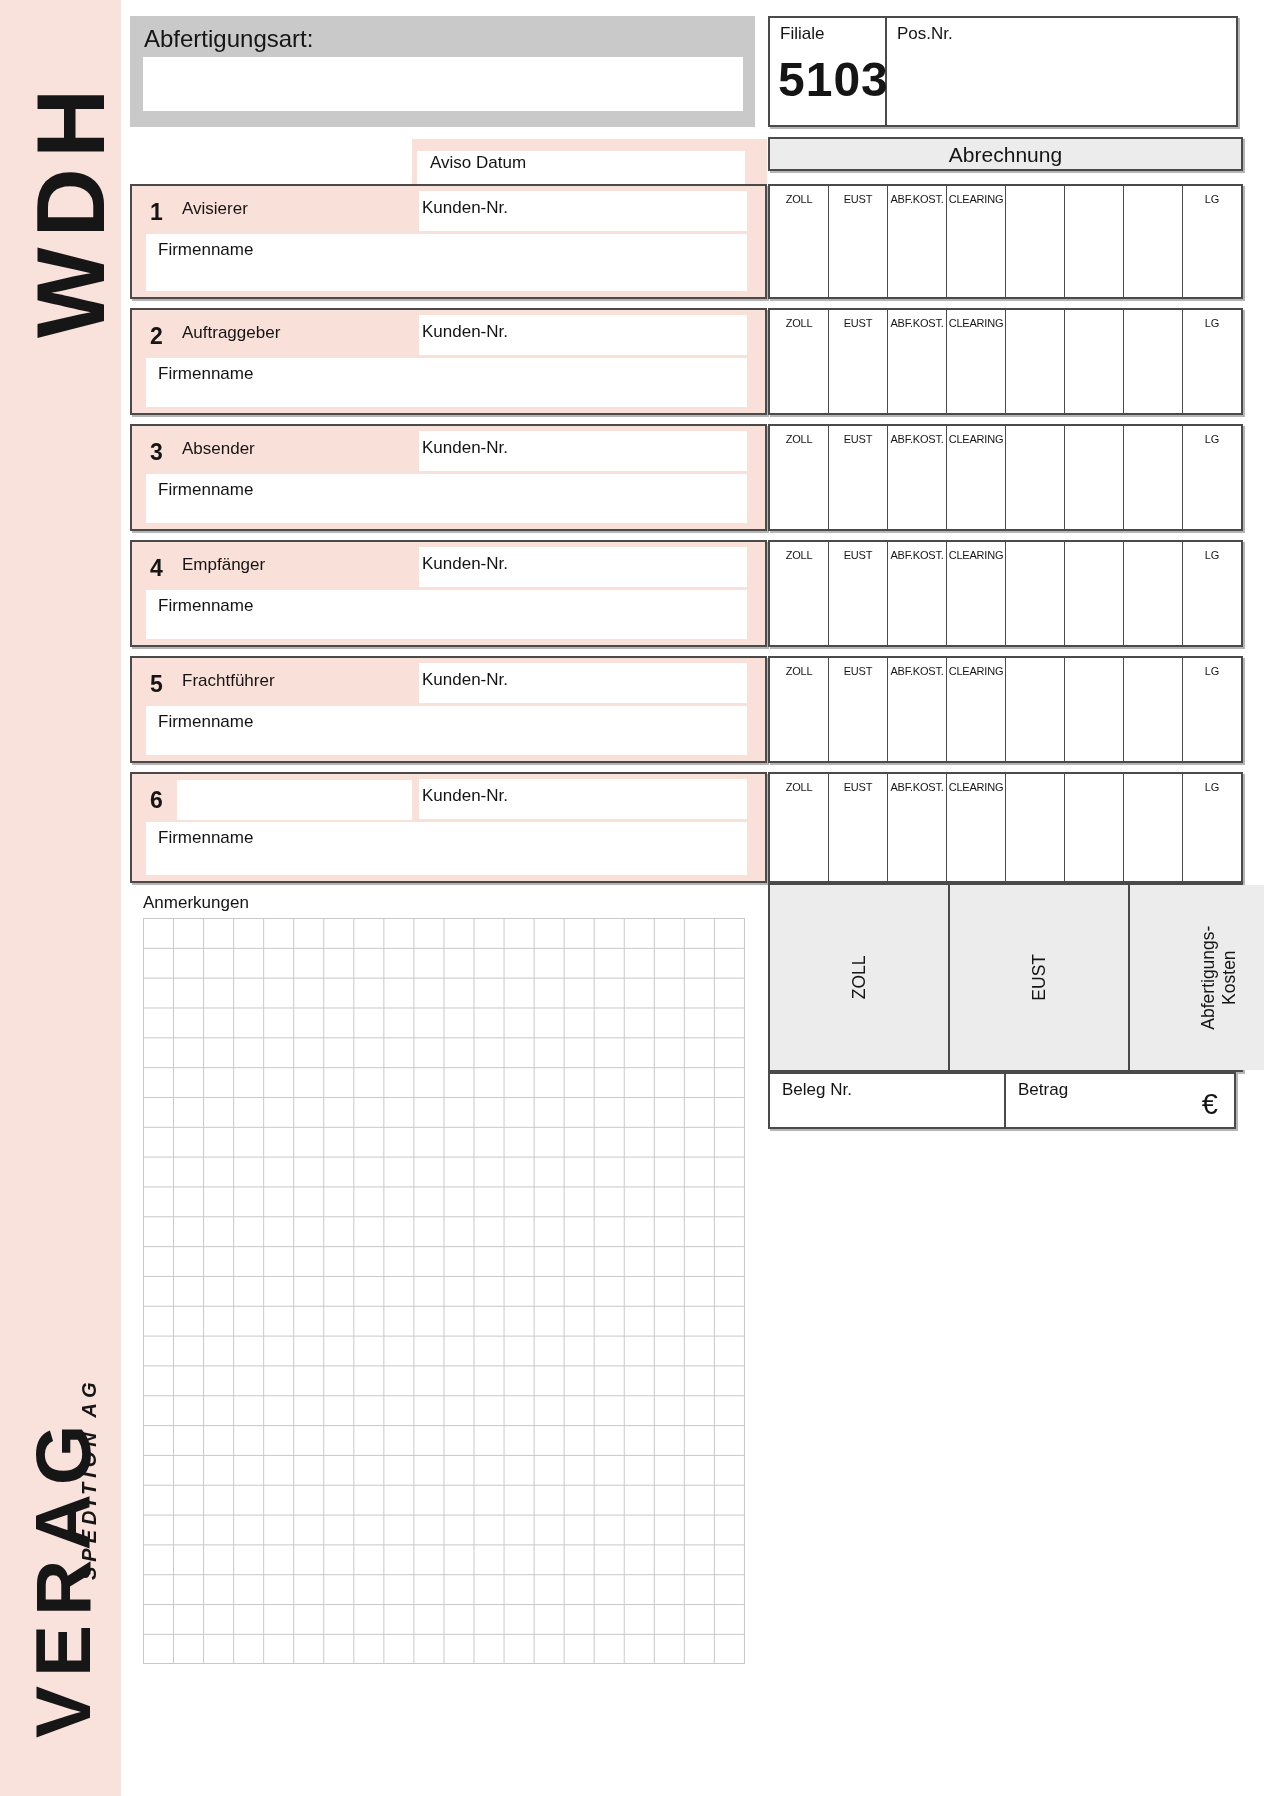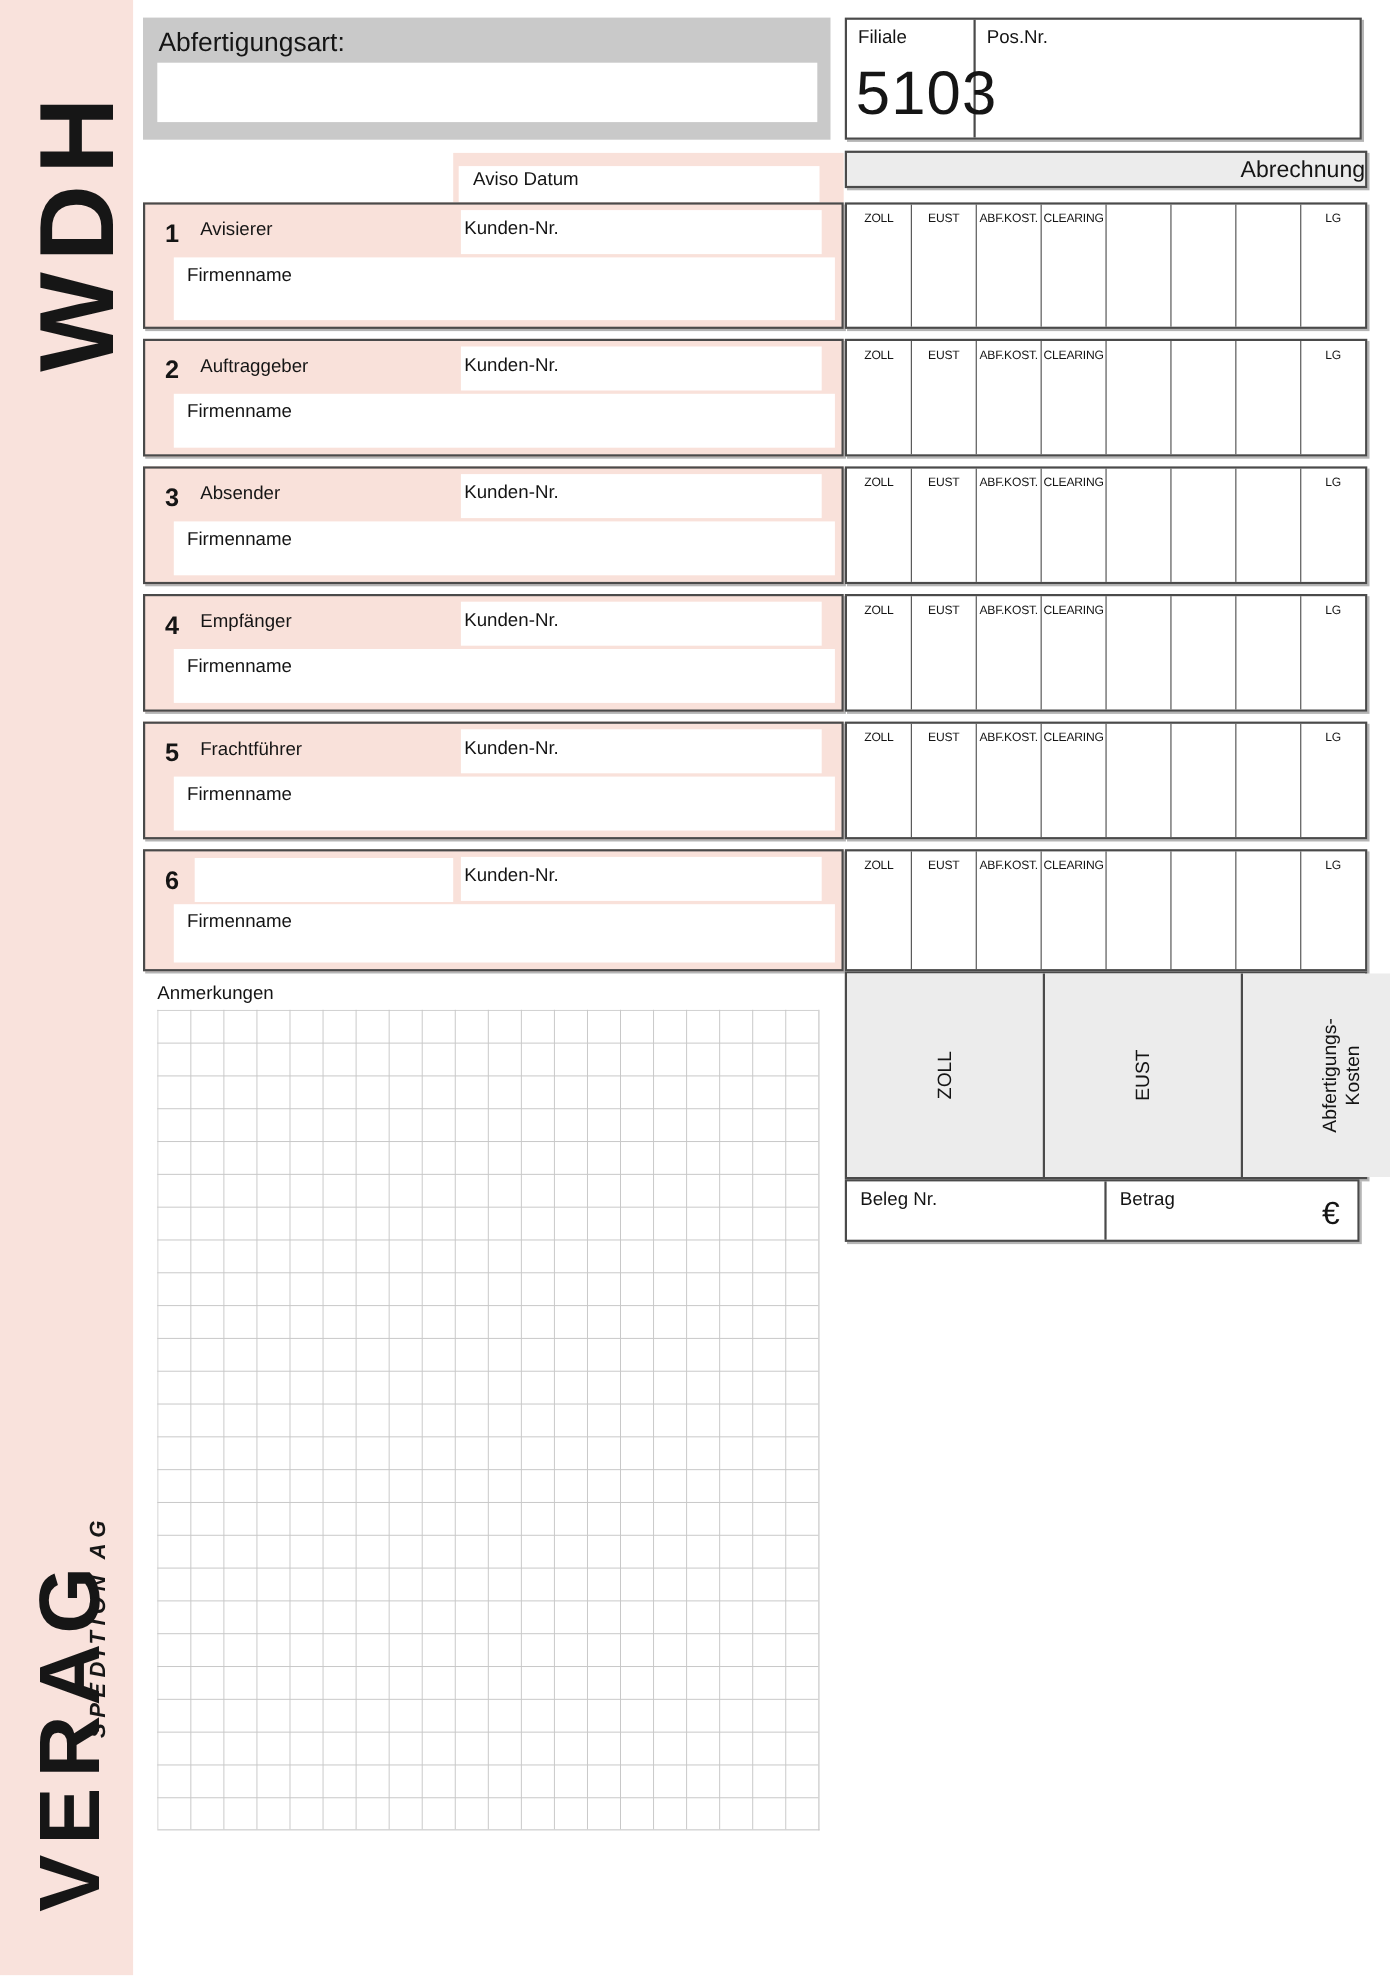--- a/index.html
+++ b/index.html
@@ -25,41 +25,41 @@
 
   
   .aviso-box { position:absolute; left:412px; top:139px; width:355px; height:45px; background:#f9e1da; }
   .aviso-input { position:absolute; left:5px; top:12px; width:328px; height:33px; background:#fff; padding:2px 0 0 13px; }
 
   
   .section { background:#f9e1da; }
   .sec-num { position:absolute; left:18px; top:13px; font-size:23px; font-weight:bold; }
   .sec-name { position:absolute; left:50px; top:13px; font-size:17px; }
   .sec-kunden { position:absolute; left:287px; top:5px; width:328px; height:40px; background:#fff; padding:7px 0 0 3px; }
-  .sec-firm { position:absolute; left:14px; top:48px; width:601px; bottom:6px; background:#fff; padding:6px 0 0 12px;margin-left:12px; }
+  .sec-firm { position:absolute; left:14px; top:48px; width:601px; bottom:6px; background:#fff; padding:6px 0 0 12px; }
   .sec6-input { position:absolute; left:45px; top:6px; width:235px; height:40px; background:#fff; }
 
   
   .anm-label { left:143px; top:893px; }
   .grid { position:absolute; left:143px; top:918px; width:602px; height:746px;
           background-image:linear-gradient(to right,#c8c8c8 1px,transparent 1px),
                            linear-gradient(to bottom,#c8c8c8 1px,transparent 1px);
           background-size:30.05px 29.84px; border-right:1px solid #c8c8c8; border-bottom:1px solid #c8c8c8; }
 
   .bezug-box { left:144px; top:1712px; width:598px; height:61px; padding:6px 0 0 12px; }
 
   
   .filiale-box { left:768px; top:16px; width:470px; height:111px; }
   .fil-divider { position:absolute; left:115px; top:0; bottom:0; width:2px; background:#4a4a4a; }
   .fil-label { position:absolute; left:10px; top:6px; }
-  .fil-value { position:absolute; left:8px; top:34px; font-size:56px; font-weight:normal; letter-spacing:1px; }
+  .fil-value { position:absolute; left:8px; top:34px; font-size:48px; font-weight:bold; letter-spacing:1px; }
   .pos-label { position:absolute; left:127px; top:6px; }
 
   
-  .abr-header { left:768px; top:137px; width:475px; height:34px; background:#ececec; text-align:right; font-size:21px; padding-top:4px; }
+  .abr-header { left:768px; top:137px; width:475px; height:34px; background:#ececec; text-align:center; font-size:21px; padding-top:4px; }
   .abr-row { left:768px; width:475px; display:flex; background:#fff; }
   .abr-cell { flex:1; border-right:1.5px solid #4a4a4a; text-align:center; padding-top:3px; overflow:hidden; }
   .abr-cell:last-child { border-right:none; }
   .abr-colhead { font-size:11px; letter-spacing:-0.2px; }
   .abr-vertical { left:768px; top:883px; width:475px; height:189px; display:flex; background:#ececec; }
   .vcell { flex:1; border-right:2px solid #4a4a4a; background:#ececec; display:flex; align-items:center; justify-content:center; }
   .vcell:last-child { border-right:none; }
   .vlabel { transform:rotate(-90deg); width:178px; text-align:center; font-size:17.5px; line-height:1.18; white-space:pre-line; }
 
   

